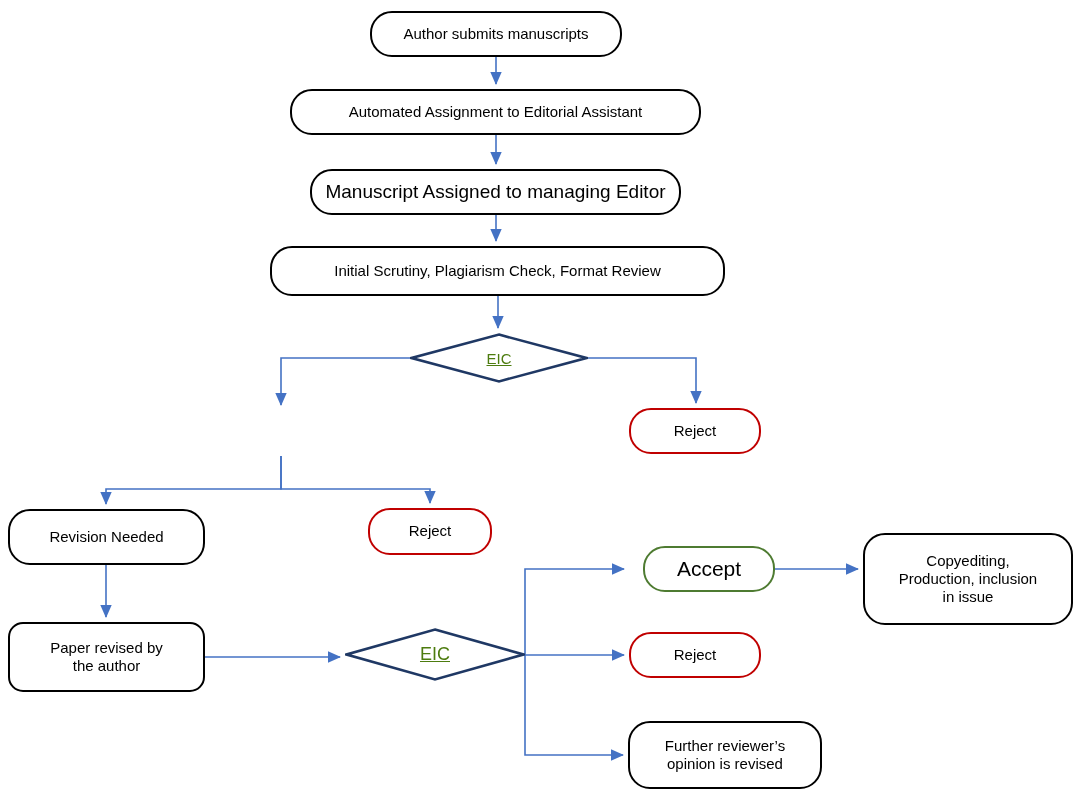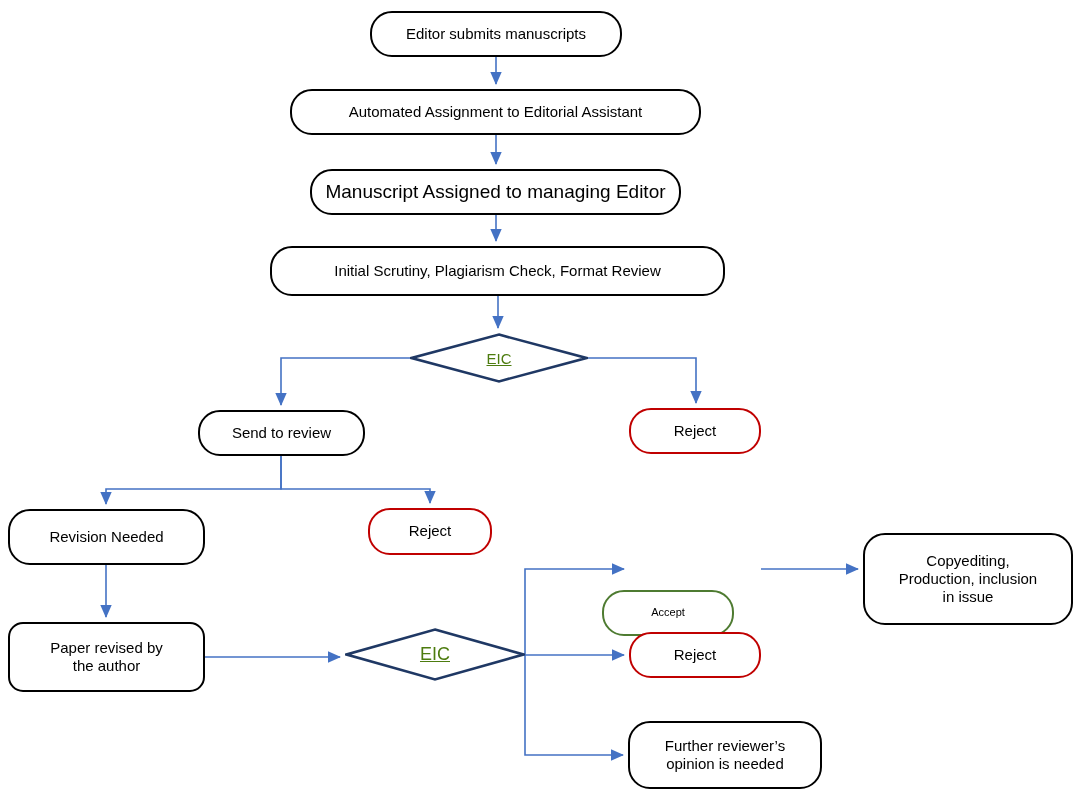--- a/index.html
+++ b/index.html
@@ -90,57 +90,56 @@
       <path d="M 281 456 L 281 489 L 430 489 L 430 503"></path>
       <path d="M 106 555 L 106 617"></path>
       <path d="M 205 657 L 340 657"></path>
       <path d="M 525 655 L 525 569 L 624 569"></path>
       <path d="M 525 655 L 624 655"></path>
       <path d="M 525 655 L 525 755 L 623 755"></path>
       <path d="M 761 569 L 858 569"></path>
     </g>
   </svg>
 
-  <div class="node rounded b-black" style="left:370px;top:11px;width:252px;height:46px;font-size:15px;">Editor submits manuscripts</div>
+  <div class="node rounded b-black" style="left:370px;top:11px;width:252px;height:46px;font-size:15px;">Author submits manuscripts</div>
 
   <div class="node rounded b-black" style="left:290px;top:89px;width:411px;height:46px;font-size:15px;">Automated Assignment to Editorial Assistant</div>
 
   <div class="node rounded b-black" style="left:310px;top:169px;width:371px;height:46px;font-size:19px;">Manuscript Assigned to managing Editor</div>
 
   <div class="node rounded b-black" style="left:270px;top:246px;width:455px;height:50px;font-size:15px;">Initial Scrutiny, Plagiarism Check, Format Review</div>
 
   <div class="diamond" style="left:410px;top:333px;width:178px;height:50px;">
     <svg width="178" height="50" viewBox="0 0 178 50">
       <polygon points="89,1.6 176.4,25 89,48.4 1.6,25" fill="#ffffff" stroke="#1F3864" stroke-width="2.6"></polygon>
     </svg>
     <span class="dlabel" style="font-size:15px;">EIC</span>
   </div>
 
-  <div class="node rounded b-black" style="left:198px;top:410px;width:167px;height:46px;font-size:15px;">Send to review</div>
 
   <div class="node rounded b-red" style="left:629px;top:408px;width:132px;height:46px;font-size:15px;">Reject</div>
 
   <div class="node rounded b-black" style="left:8px;top:509px;width:197px;height:56px;font-size:15px;">Revision Needed</div>
 
   <div class="node rounded b-red" style="left:368px;top:508px;width:124px;height:47px;font-size:15px;">Reject</div>
 
   <div class="node rounded b-black" style="left:8px;top:622px;width:197px;height:70px;font-size:15px;border-radius:15px;">Paper revised by
 the author</div>
 
   <div class="diamond" style="left:345px;top:628px;width:180px;height:53px;">
     <svg width="180" height="53" viewBox="0 0 180 53">
       <polygon points="90,1.6 178.4,26.5 90,51.4 1.6,26.5" fill="#ffffff" stroke="#1F3864" stroke-width="2.6"></polygon>
     </svg>
     <span class="dlabel" style="font-size:18px;">EIC</span>
   </div>
 
-  <div class="node rounded b-green" style="left:602px;top:546px;width:132px;height:46px;font-size:11px;margin-top:44px;">Accept</div>
+  <div class="node rounded b-green" style="left:643px;top:546px;width:132px;height:46px;font-size:21px;">Accept</div>
 
   <div class="node rounded b-black" style="left:863px;top:533px;width:210px;height:92px;font-size:15px;">Copyediting,
 Production, inclusion
 in issue</div>
 
   <div class="node rounded b-red" style="left:629px;top:632px;width:132px;height:46px;font-size:15px;">Reject</div>
 
   <div class="node rounded b-black" style="left:628px;top:721px;width:194px;height:68px;font-size:15px;">Further reviewer’s
-opinion is needed</div>
+opinion is revised</div>
 
 </div>
 
 </body></html>

